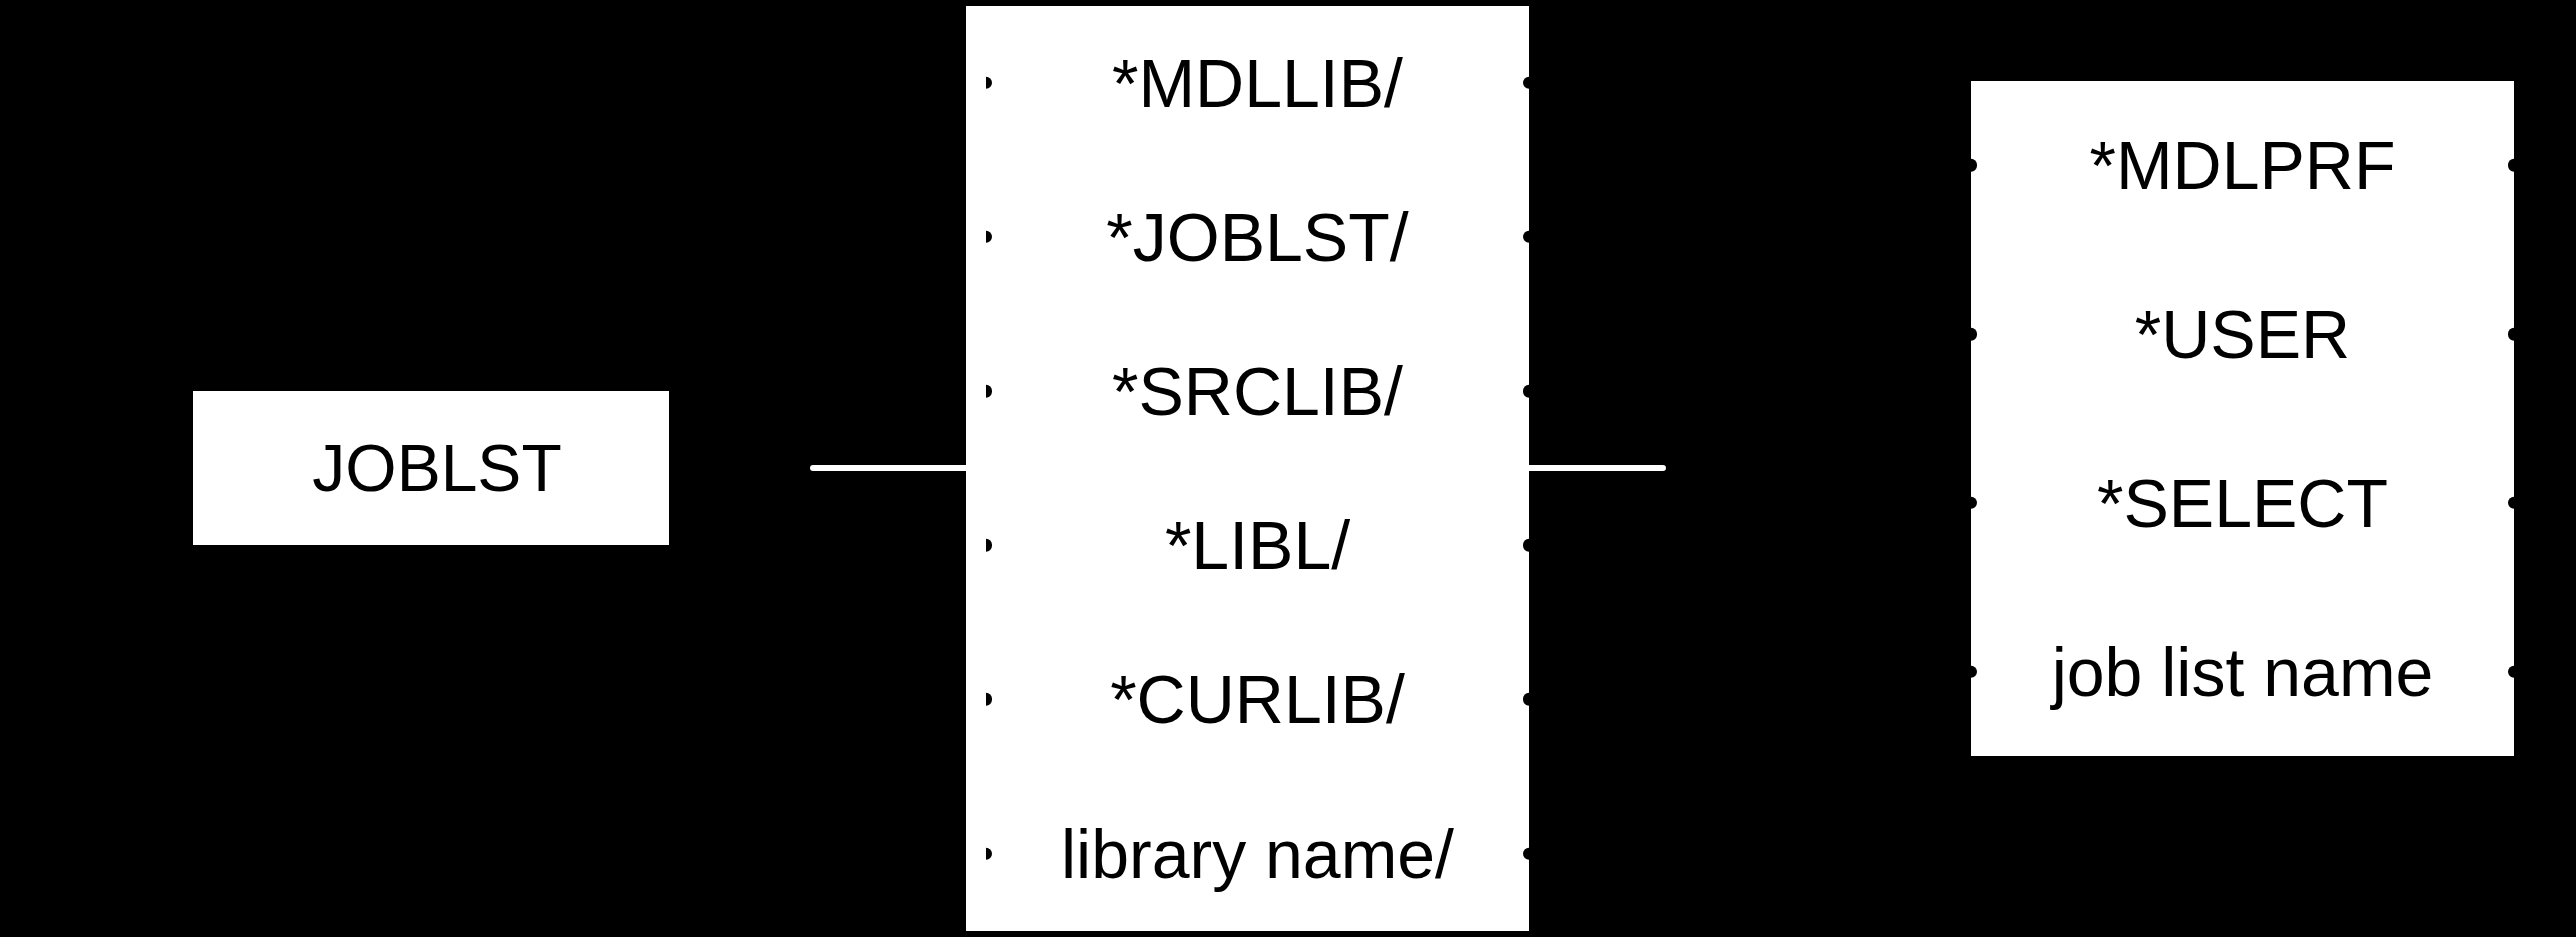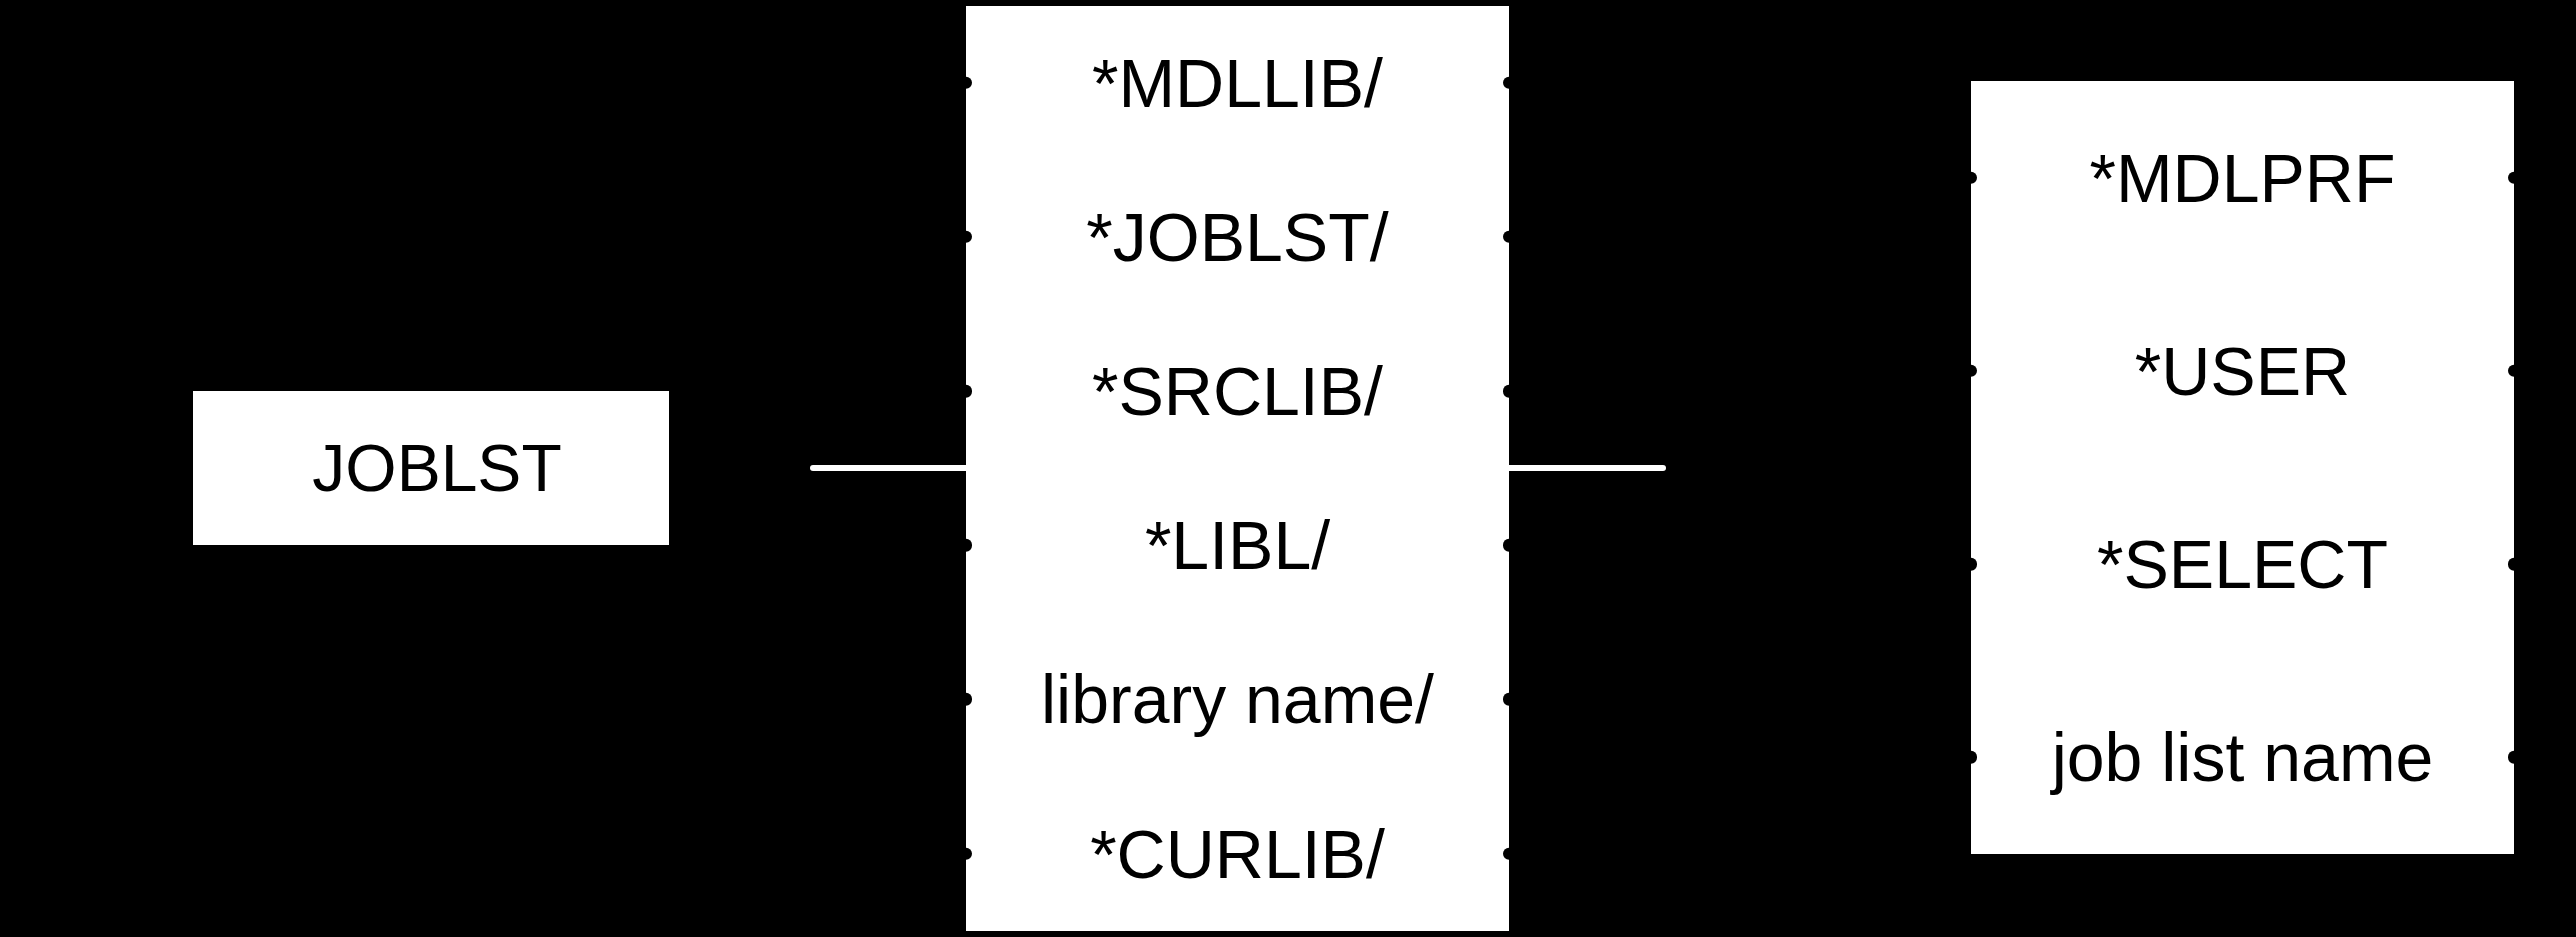--- a/index.html
+++ b/index.html
@@ -38,26 +38,27 @@
   .options-box {
     display: flex;
     flex-direction: column;
     align-items: stretch;
   }
   .library-box {
     left: 966px;
     top: 5.7px;
     width: 543px;
     height: 925px;
+    padding-left: 20px;
   }
   .value-box {
     left: 1971px;
     top: 81px;
     width: 543px;
-    height: 773px;
+    height: 675px;
   }
   .option-row {
     position: relative;
     flex: 1 1 0;
     display: flex;
     align-items: center;
     justify-content: center;
     font-size: 68px;
     line-height: 1;
     white-space: nowrap;
@@ -109,22 +110,22 @@
     <span>JOBLST</span>
   </div>
 
   <div class="connector connector-left"></div>
 
   <div class="white-box options-box library-box">
     <div class="option-row">*MDLLIB/</div>
     <div class="option-row">*JOBLST/</div>
     <div class="option-row">*SRCLIB/</div>
     <div class="option-row">*LIBL/</div>
+    <div class="option-row">*CURLIB/</div>
     <div class="option-row">library name/</div>
-    <div class="option-row">*CURLIB/</div>
   </div>
 
   <div class="connector connector-right"></div>
 
   <div class="white-box options-box value-box">
     <div class="option-row">*MDLPRF</div>
     <div class="option-row">*USER</div>
     <div class="option-row">*SELECT</div>
     <div class="option-row">job list name</div>
   </div>

